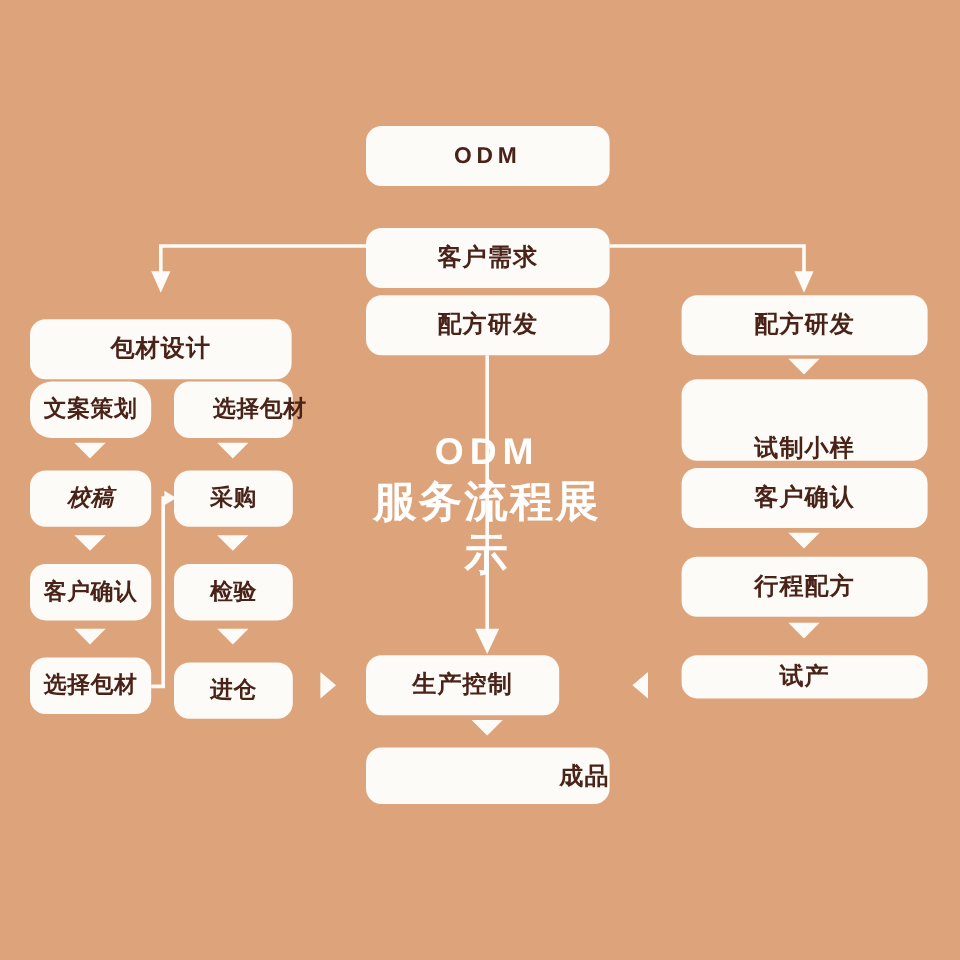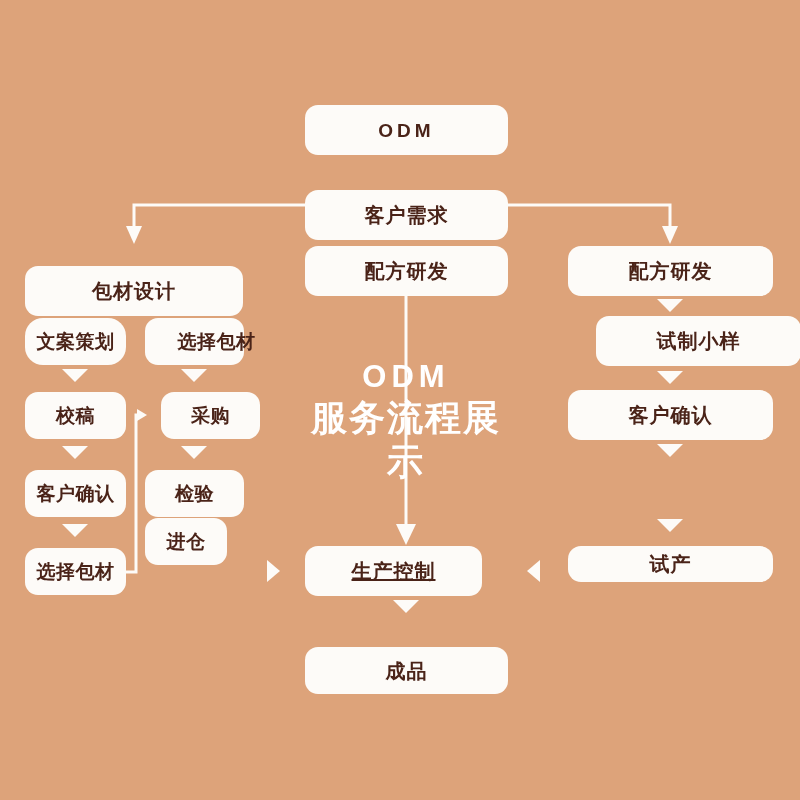--- a/index.html
+++ b/index.html
@@ -169,58 +169,61 @@
   </div>
 
   <div class="node sub" style="left:25px; top:318px; width:101px; height:47px;border-radius:18px;">
     <span class="label">文案策划</span>
   </div>
 
   <div class="node sub" style="left:145px; top:318px; width:99px; height:47px;padding-left:44px;">
     <span class="label">选择包材</span>
   </div>
 
-  <div class="node main" style="left:596px; top:316px; width:205px; height:50px;">
+  <div class="node main" style="left:568px; top:316px; width:205px; height:68px;align-items:flex-end;">
     <span class="label">试制小样</span>
   </div>
 
-  <div class="node sub" style="left:25px; top:392px; width:101px; height:47px;">
+  <div class="node sub" style="left:25px; top:392px; width:101px; height:47px;font-style:italic;">
     <span class="label">校稿</span>
   </div>
 
-  <div class="node sub" style="left:145px; top:392px; width:99px; height:47px;margin-left:16px;">
+  <div class="node sub" style="left:145px; top:392px; width:99px; height:47px;">
     <span class="label">采购</span>
   </div>
 
   <div class="node main" style="left:568px; top:390px; width:205px; height:50px;">
     <span class="label">客户确认</span>
   </div>
 
   <div class="node sub" style="left:25px; top:470px; width:101px; height:47px;">
     <span class="label">客户确认</span>
   </div>
 
   <div class="node sub" style="left:145px; top:470px; width:99px; height:47px;">
     <span class="label">检验</span>
   </div>
 
+  <div class="node main" style="left:568px; top:464px; width:205px; height:50px;">
+    <span class="label">行程配方</span>
+  </div>
 
   <div class="node sub" style="left:25px; top:548px; width:101px; height:47px;">
     <span class="label">选择包材</span>
   </div>
 
-  <div class="node sub" style="left:145px; top:518px; width:82px; height:47px;">
+  <div class="node sub" style="left:145px; top:552px; width:99px; height:47px;">
     <span class="label">进仓</span>
   </div>
 
-  <div class="node main" style="left:305px; top:546px; width:177px; height:50px;text-decoration:underline;">
+  <div class="node main" style="left:305px; top:546px; width:161px; height:50px;">
     <span class="label">生产控制</span>
   </div>
 
   <div class="node main" style="left:568px; top:546px; width:205px; height:36px;">
     <span class="label">试产</span>
   </div>
 
-  <div class="node main" style="left:305px; top:647px; width:203px; height:47px;">
+  <div class="node main" style="left:305px; top:623px; width:203px; height:47px;justify-content:flex-end;">
     <span class="label">成品</span>
   </div>
 
 </div>
 
 </body></html>

